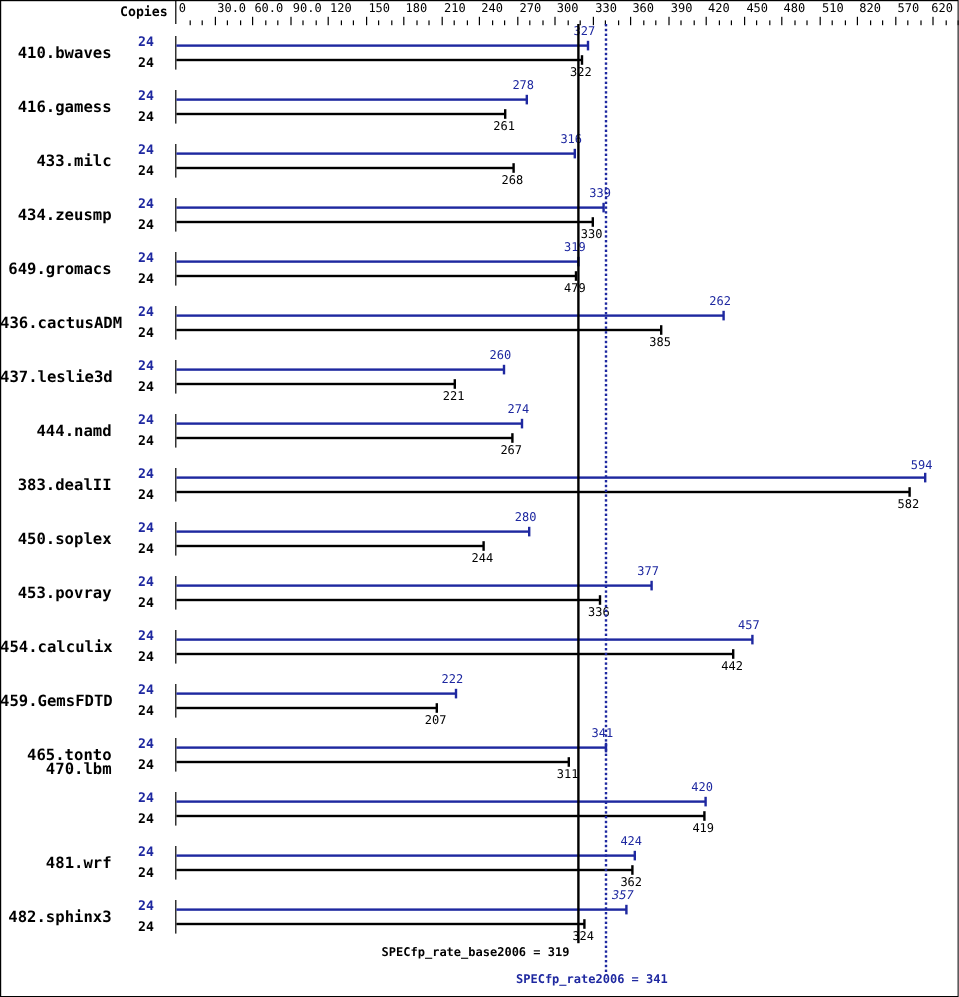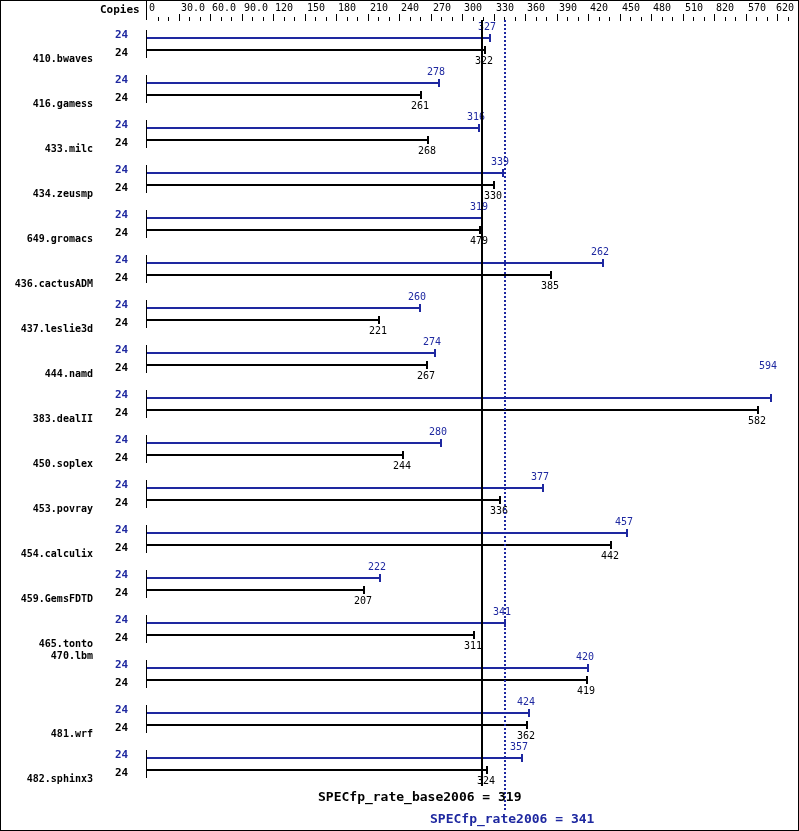--- a/index.html
+++ b/index.html
@@ -4,35 +4,35 @@
 <style>
   html, body { margin:0; padding:0; background:#fff; }
   body { width:799px; height:831px; position:relative; overflow:hidden;
          font-family: "DejaVu Sans Mono", "Liberation Mono", monospace; }
   #frame { position:absolute; left:0; top:0; width:797px; height:829px; border:1px solid #000; }
   .abs { position:absolute; }
   .copies-hdr { left:100px; top:3px; font-size:11px; font-weight:bold; color:#000; }
   .axis-line { left:146px; top:0; width:1px; height:20px; background:#000; }
   .tick-label { top:2px; font-size:10px; color:#000; white-space:nowrap; }
   .tick { width:1px; background:#000; }
-  .bench-label { font-size:10px; font-weight:bold; color:#000; text-align:right; width:93px; left:0;margin-top:16px; }
+  .bench-label { font-size:13px; font-weight:bold; color:#000; text-align:right; width:93px; left:0; }
   .copy { font-size:11px; font-weight:bold; left:115px; width:18px; text-align:left; }
   .copy.peak { color:#1e28a0; }
   .copy.base { color:#000; }
   .bar { height:2px; left:147px; }
   .bar.peak { background:#1e28a0; }
   .bar.base { background:#000; }
   .val { font-size:10px; white-space:nowrap; }
   .val.peak { color:#1e28a0; }
   .val.base { color:#000; }
   .cap { width:2px; height:8px; }
   .grp-axis { width:1px; background:#000; left:146px; }
   .ref-base { width:2px; background:#000; }
   .ref-peak { width:0; border-left:2px dotted #1e28a0; }
-  .ref-label { font-size:13px; font-weight:bold; white-space:nowrap; }
+  .ref-label { font-size:10px; font-weight:bold; white-space:nowrap; }
 </style>
 </head>
 <body>
 
 <div id="frame"></div>
 <div id="chart">
     <div class="abs copies-hdr">Copies</div>
     <div class="abs axis-line"></div>
     <div class="abs tick-label" style="left: 149px;">0</div>
     <div class="abs tick-label" style="left: 181px;">30.0</div>
@@ -195,21 +195,21 @@
     <div class="abs val peak" style="left: 423px; top: 336px;">274</div>
     <div class="abs copy base" style="top: 361px;">24</div>
     <div class="abs bar base" style="top: 364px; width: 280px;"></div>
     <div class="abs cap" style="left: 426px; top: 361px; background: rgb(0, 0, 0);"></div>
     <div class="abs val base" style="left: 417px; top: 370px;">267</div>
     <div class="abs bench-label" style="top: 397px;">383.dealII</div>
     <div class="abs grp-axis" style="top: 390px; height: 28px;"></div>
     <div class="abs copy peak" style="top: 388px;">24</div>
     <div class="abs bar peak" style="top: 397px; width: 624px;"></div>
     <div class="abs cap" style="left: 770px; top: 394px; background: rgb(30, 40, 160);"></div>
-    <div class="abs val peak" style="left: 759px; top: 360px;">594</div>
+    <div class="abs val peak" style="left: 759px; top: 383px;">594</div>
     <div class="abs copy base" style="top: 406px;">24</div>
     <div class="abs bar base" style="top: 409px; width: 611px;"></div>
     <div class="abs cap" style="left: 757px; top: 406px; background: rgb(0, 0, 0);"></div>
     <div class="abs val base" style="left: 748px; top: 415px;">582</div>
     <div class="abs bench-label" style="top: 442px;">450.soplex</div>
     <div class="abs grp-axis" style="top: 435px; height: 28px;"></div>
     <div class="abs copy peak" style="top: 433px;">24</div>
     <div class="abs bar peak" style="top: 442px; width: 294px;"></div>
     <div class="abs cap" style="left: 440px; top: 439px; background: rgb(30, 40, 160);"></div>
     <div class="abs val peak" style="left: 429px; top: 426px;">280</div>
@@ -275,21 +275,21 @@
     <div class="abs val peak" style="left: 517px; top: 696px;">424</div>
     <div class="abs copy base" style="top: 721px;">24</div>
     <div class="abs bar base" style="top: 724px; width: 380px;"></div>
     <div class="abs cap" style="left: 526px; top: 721px; background: rgb(0, 0, 0);"></div>
     <div class="abs val base" style="left: 517px; top: 730px;">362</div>
     <div class="abs bench-label" style="top: 757px;">482.sphinx3</div>
     <div class="abs grp-axis" style="top: 750px; height: 28px;"></div>
     <div class="abs copy peak" style="top: 748px;">24</div>
     <div class="abs bar peak" style="top: 757px; width: 375px;"></div>
     <div class="abs cap" style="left: 521px; top: 754px; background: rgb(30, 40, 160);"></div>
-    <div class="abs val peak" style="left: 510px; top: 741px;">357</div>
+    <div class="abs val peak" style="left: 510px; top: 741px; font-style: italic;">357</div>
     <div class="abs copy base" style="top: 766px;">24</div>
     <div class="abs bar base" style="top: 769px; width: 340px;"></div>
     <div class="abs cap" style="left: 486px; top: 766px; background: rgb(0, 0, 0);"></div>
     <div class="abs val base" style="left: 477px; top: 775px;">324</div>
     <div class="abs ref-base" style="left: 481px; top: 20px; height: 766px;"></div>
     <div class="abs ref-peak" style="left: 504px; top: 20px; height: 790px;"></div>
     <div class="abs ref-label" style="left: 318px; top: 789px; color: rgb(0, 0, 0);">SPECfp_rate_base2006 = 319</div>
     <div class="abs ref-label" style="left: 430px; top: 811px; color: rgb(30, 40, 160);">SPECfp_rate2006 = 341</div>
   </div>
 

